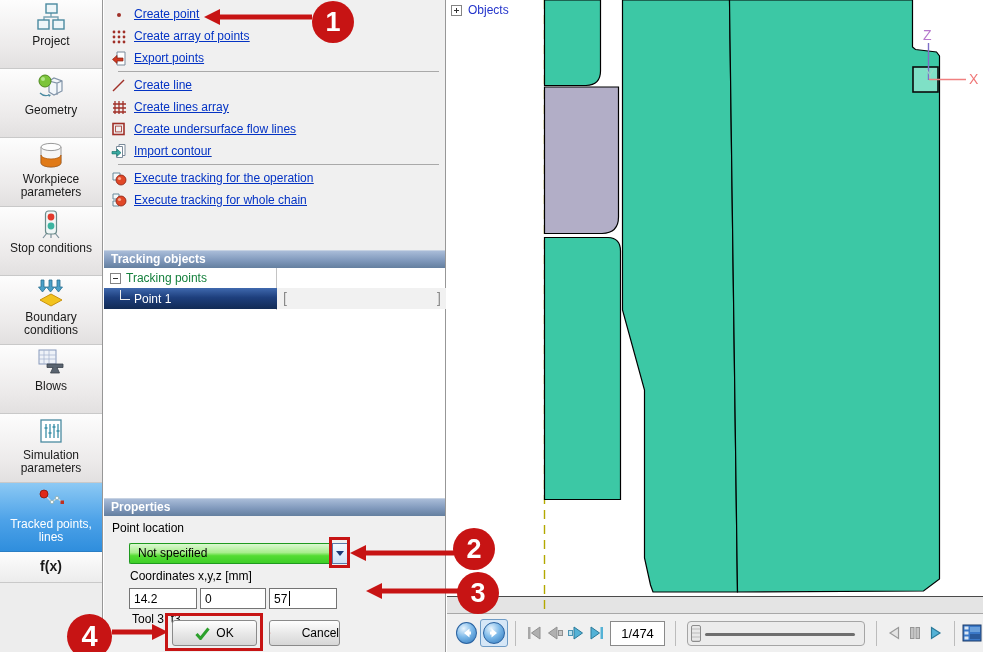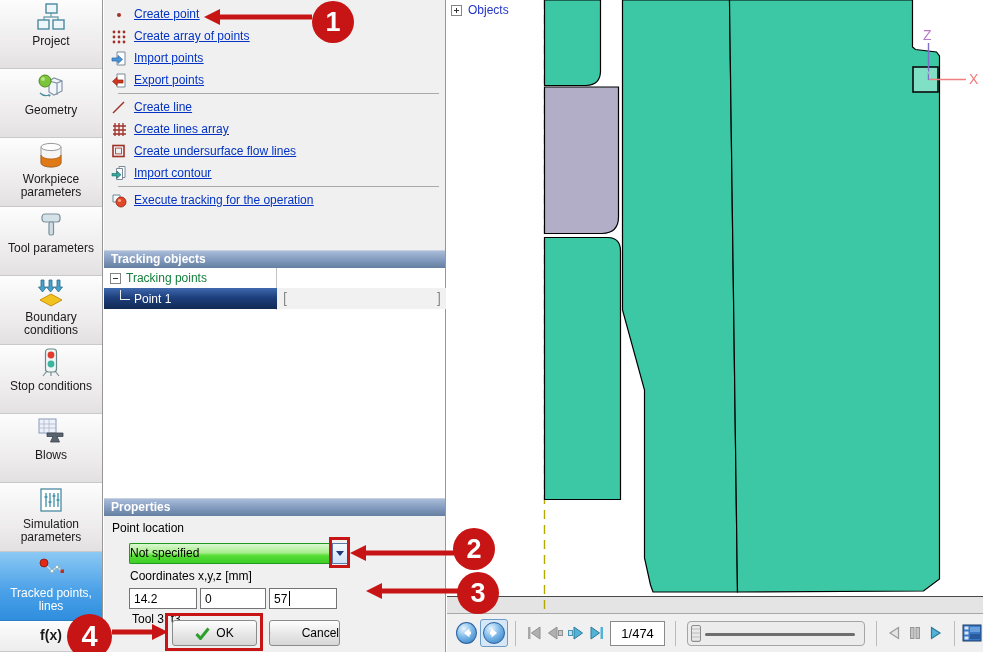--- a/index.html
+++ b/index.html
@@ -42,21 +42,21 @@
   .val-cell .br-open { position:absolute; left:6px; }
   .val-cell .br-close { position:absolute; right:5px; }
 
   
   .plabel { position:absolute; color:#000; }
   #lblPointLoc { left:8px; top:521px; }
   #lblCoords   { left:26px; top:569px; }
   #lblTool     { left:28px; top:612px; }
   #ddGreen { position:absolute; left:25px; top:543px; width:203px; height:21px; border:1px solid #1f9a1f; border-right:none;
              border-radius:2px 0 0 2px; background:linear-gradient(#dcf8d2 0%,#a8ee8d 45%,#54dc32 62%,#3ecf28 100%);
-             line-height:19px; color:#000; cursor:pointer; }
+             line-height:19px; padding-left:8px; color:#000; cursor:pointer; }
   #ddBtn { position:absolute; left:228px; top:543px; width:16px; height:21px; border:1px solid #5a7aa8;
            background:linear-gradient(#f4f9ff,#cfe2f6); display:flex; align-items:center; justify-content:center; cursor:pointer; }
   #ddBtn .tri { width:0; height:0; border-left:4px solid transparent; border-right:4px solid transparent; border-top:5px solid #1c3a78; }
   .coord-input { position:absolute; top:588px; height:21px; border:1px solid #747474; background:#fff; padding:0 4px;
                  font-family:"Liberation Sans",sans-serif; font-size:12px; color:#000; }
   #coordX { left:25px;  width:68px; }
   #coordY { left:96px;  width:66px; }
   #coordZ { left:165px; width:68px; }
   #caret { position:absolute; left:185px; top:591px; width:1px; height:15px; background:#000; }
   .btn { position:absolute; top:620px; height:26px; border:1px solid #8a8a8a; border-radius:3px;
@@ -126,44 +126,37 @@
   <div class="sb-item">
     <svg width="30" height="30" viewBox="0 0 30 30">
       <path d="M5 7 v16 a10 4 0 0 0 20 0 V7" fill="#f6f6f6" stroke="#9a9a9a" stroke-width="1"></path>
       <path d="M5 15 v8 a10 4 0 0 0 20 0 v-8 a10 4 0 0 1 -20 0" fill="#e07a18" stroke="#b05c10" stroke-width="0.8"></path>
       <ellipse cx="15" cy="7" rx="10" ry="3.6" fill="#fdfdfd" stroke="#9a9a9a" stroke-width="1"></ellipse>
     </svg>
     <span>Workpiece parameters</span>
   </div>
   <div class="sb-item">
     <svg width="30" height="30" viewBox="0 0 30 30">
-      <rect x="6" y="5" width="18" height="8" rx="3" fill="#d5e2e8" stroke="#7a8f9a" stroke-width="1.2"></rect>
-      <rect x="13" y="13" width="4.5" height="13" rx="1.5" fill="#cfdde4" stroke="#7a8f9a" stroke-width="1.2"></rect>
-    </svg>
-    <span>Tool parameters</span>
+      <path d="M11 24 l-4 5 M19 24 l4 5 M15 24 v5" stroke="#7a8f9a" stroke-width="1.2" fill="none"></path>
+      <rect x="9.5" y="2" width="11" height="23" rx="3" fill="#f0f6f6" stroke="#6a8a8a" stroke-width="1.2"></rect>
+      <circle cx="15" cy="8" r="3.4" fill="#e23a2c"></circle>
+      <circle cx="15" cy="17" r="3.4" fill="#3cb4a0"></circle>
+    </svg>
+    <span>Stop conditions</span>
   </div>
   <div class="sb-item">
     <svg width="30" height="30" viewBox="0 0 30 30">
       <g fill="#4aa0c8" stroke="#2a7090" stroke-width="0.8">
         <path d="M6 2 v7 l-2.5 0 l4 5 l4 -5 l-2.5 0 v-7 z" transform="translate(-1,0)"></path>
         <path d="M6 2 v7 l-2.5 0 l4 5 l4 -5 l-2.5 0 v-7 z" transform="translate(7,0)"></path>
         <path d="M6 2 v7 l-2.5 0 l4 5 l4 -5 l-2.5 0 v-7 z" transform="translate(15,0)"></path>
       </g>
       <path d="M15 16 l11 6 l-11 6 l-11 -6 z" fill="#f2c31e" stroke="#c89210" stroke-width="1"></path>
     </svg>
     <span>Boundary conditions</span>
-  </div>
-  <div class="sb-item">
-    <svg width="30" height="30" viewBox="0 0 30 30">
-      <path d="M11 24 l-4 5 M19 24 l4 5 M15 24 v5" stroke="#7a8f9a" stroke-width="1.2" fill="none"></path>
-      <rect x="9.5" y="2" width="11" height="23" rx="3" fill="#f0f6f6" stroke="#6a8a8a" stroke-width="1.2"></rect>
-      <circle cx="15" cy="8" r="3.4" fill="#e23a2c"></circle>
-      <circle cx="15" cy="17" r="3.4" fill="#3cb4a0"></circle>
-    </svg>
-    <span>Stop conditions</span>
   </div>
   <div class="sb-item">
     <svg width="30" height="30" viewBox="0 0 30 30">
       <rect x="3" y="3" width="17" height="14" fill="#eef2f8" stroke="#8899bb" stroke-width="1"></rect>
       <path d="M3 8 h17 M3 12 h17 M8 3 v14 M13 3 v14" stroke="#aab8d0" stroke-width="0.8"></path>
       <path d="M11 17 h16 v3.5 h-6 l2.5 5.5 h-9 l2.5 -5.5 h-6 z" fill="#5a6470" stroke="#3a424c" stroke-width="0.8"></path>
     </svg>
     <span>Blows</span>
   </div>
   <div class="sb-item">
@@ -211,27 +204,20 @@
         <circle cx="3" cy="14" r="1.4"></circle>
             <circle cx="8" cy="14" r="1.4"></circle>
             <circle cx="13" cy="14" r="1.4"></circle>
           </g>
       </svg>
       <a>Create array of points</a>
     </div>
     <div class="link-row">
       <svg viewBox="0 0 16 16">
         <path d="M6 2 h8 v13 h-8 z" fill="#fff" stroke="#7a8a9a"></path>
-        <path d="M1 8 h6 v-2.6 l4.5 4 L7 13.4 V11 H1 z" fill="#4a94d8" stroke="#2a64a8" stroke-width="0.7"></path>
-      </svg>
-      <a>Import points</a>
-    </div>
-    <div class="link-row">
-      <svg viewBox="0 0 16 16">
-        <path d="M6 2 h8 v13 h-8 z" fill="#fff" stroke="#7a8a9a"></path>
         <path d="M12 8 H6 v-2.6 L1.5 9.4 L6 13.4 V11 h6 z" fill="#d03820" stroke="#8a2010" stroke-width="0.7"></path>
       </svg>
       <a>Export points</a>
     </div>
     <div class="sepline"></div>
     <div class="link-row">
       <svg viewBox="0 0 16 16">
           <path d="M2 14 L13 3" stroke="#a03028" stroke-width="1.5"></path>
         </svg>
       <a>Create line</a>
@@ -258,20 +244,28 @@
       <a>Import contour</a>
     </div>
     <div class="sepline"></div>
     <div class="link-row">
       <svg viewBox="0 0 16 16">
         <path d="M2 3 h7 v7 h-7 z" fill="#f4f8fa" stroke="#6a8a9a"></path>
         <circle cx="10" cy="10" r="5" fill="#e04828" stroke="#8a2010" stroke-width="0.8"></circle>
         <circle cx="8.5" cy="8.5" r="1.6" fill="#f8a890"></circle>
       </svg>
       <a>Execute tracking for the operation</a>
+    </div>
+    <div class="link-row">
+      <svg viewBox="0 0 16 16">
+        <path d="M2 2 h6 v5 h-6 z M2 9 h6 v5 h-6 z" fill="#f4f8fa" stroke="#6a8a9a"></path>
+        <circle cx="10" cy="9" r="5" fill="#e04828" stroke="#8a2010" stroke-width="0.8"></circle>
+        <circle cx="8.5" cy="7.5" r="1.6" fill="#f8a890"></circle>
+      </svg>
+      <a>Execute tracking for whole chain</a>
     </div>
   </div>
 
   <div id="trackHeader" class="section-header">Tracking objects</div>
 
   <div id="tree">
     <div class="tree-coldiv"></div>
     <div class="tree-row1">
       <svg width="11" height="11" viewBox="0 0 11 11">
         <rect x="0.5" y="0.5" width="10" height="10" fill="#fff" stroke="#848484"></rect>

